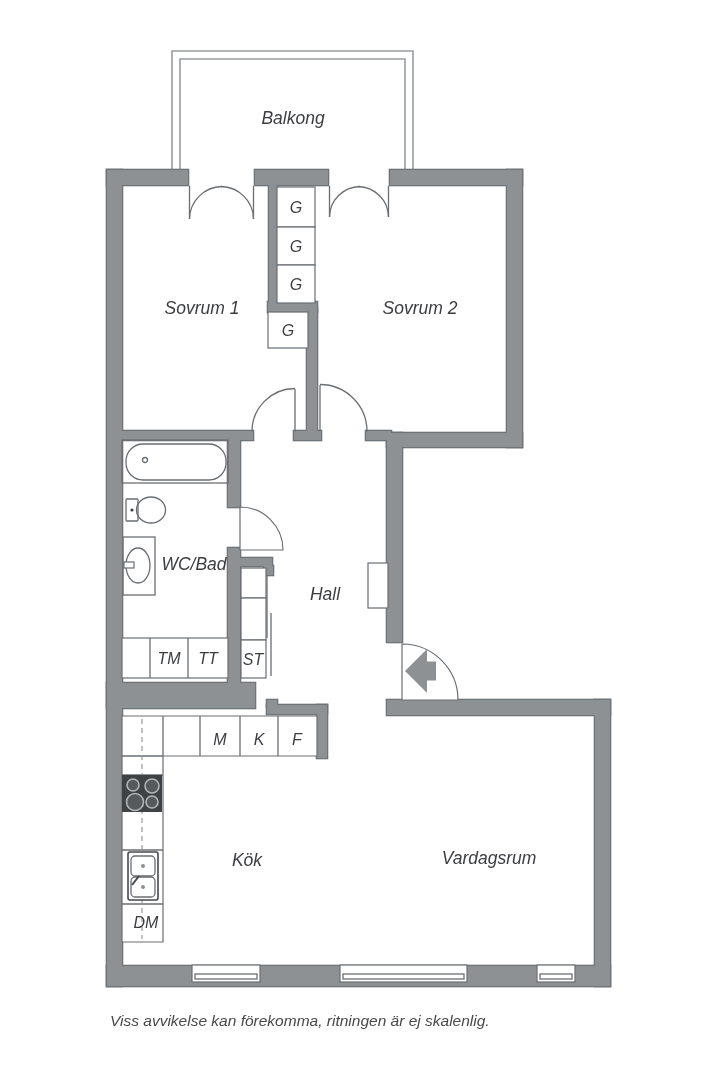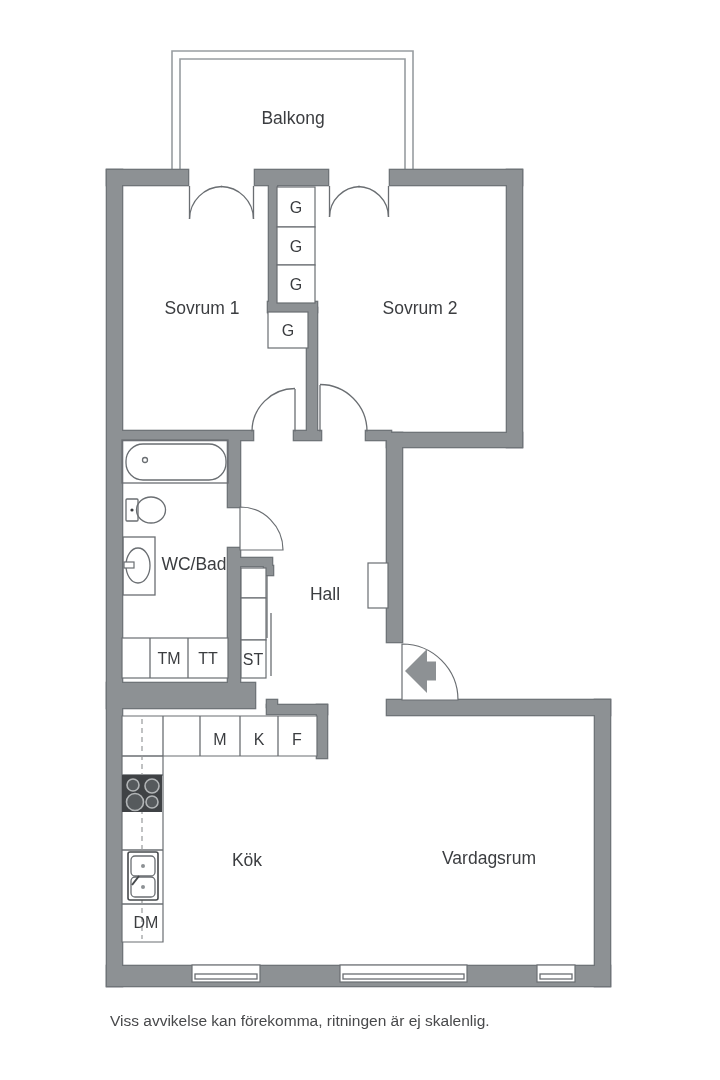--- a/index.html
+++ b/index.html
@@ -4,21 +4,21 @@
 <style>
   html, body {
     margin: 0;
     padding: 0;
     background: #ffffff;
     width: 720px;
     height: 1080px;
     overflow: hidden;
     font-family: "Liberation Sans", sans-serif;
   }
-  #stage { width: 720px; height: 1080px; position: relative; }
+  #stage { width: 720px; height: 1080px; position: relative; font-style: italic; }
   svg { display: block; }
 
   
   .wpass1 { fill: #6f7478; stroke: #6f7478; stroke-width: 2.6; stroke-linejoin: miter; }
   .wpass2 { fill: #8d9194; }
 
   .thin   { fill: none; stroke: #6a6e72; stroke-width: 1.3; }
   .cell   { fill: #ffffff; stroke: #6a6e72; stroke-width: 1.2; }
   .doorleaf { fill: #ffffff; stroke: #6a6e72; stroke-width: 1.2; }
   .balcline { fill: none; stroke: #989da1; stroke-width: 1.6; }

